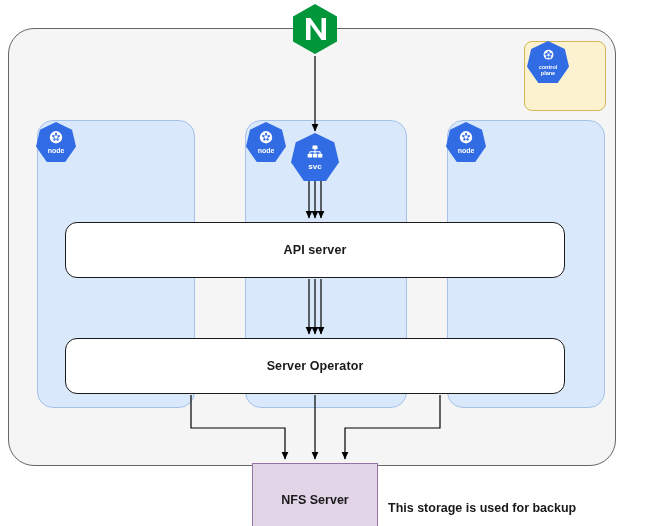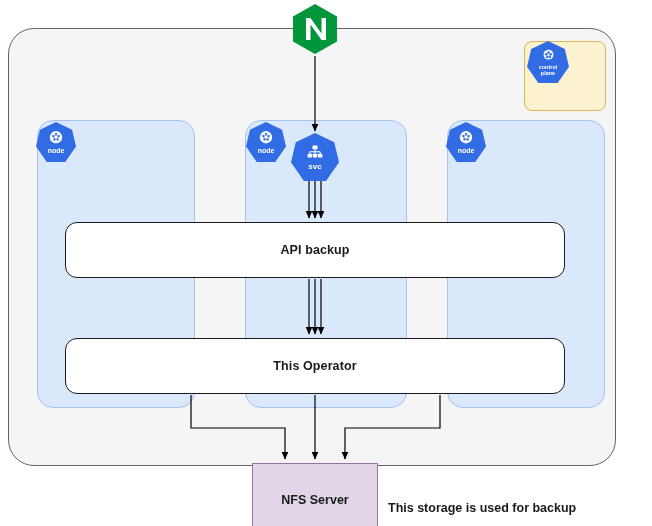--- a/index.html
+++ b/index.html
@@ -326,25 +326,25 @@
           <circle cx="14.2" cy="13.6" r="1.4" fill="#326ce5"></circle>
           <path d="M12 7.8 L9.2 9.9 L10.3 13.1 L13.7 13.1 L14.8 9.9 Z"></path>
         </g>
       </svg>
       <span class="k8s-caption">control</span>
       <span class="k8s-caption">plane</span>
     </div>
   </div>
 
   <div class="svc-box api">
-    <span class="svc-box-label">API backup</span>
+    <span class="svc-box-label">API server</span>
   </div>
 
   <div class="svc-box op">
-    <span class="svc-box-label">This Operator</span>
+    <span class="svc-box-label">Server Operator</span>
   </div>
 
   <div class="nfs-box">
     <span class="nfs-label">NFS Server</span>
   </div>
 
   <div class="backup-note">This storage is used for backup</div>
 
 </div>
 

